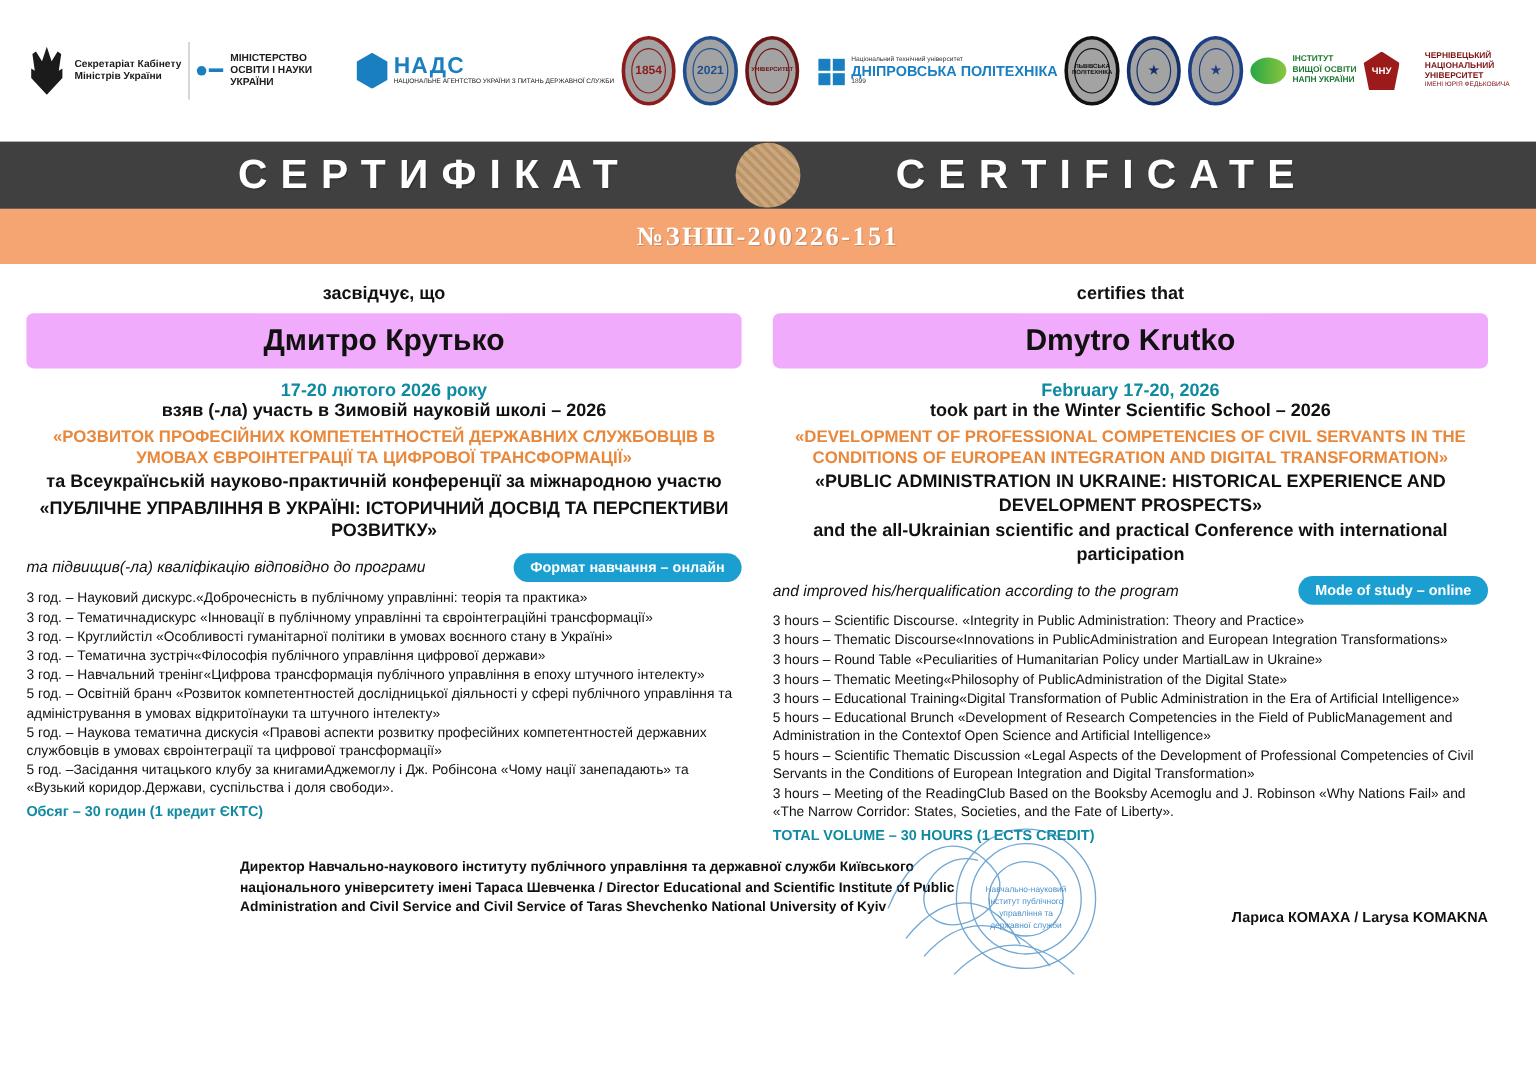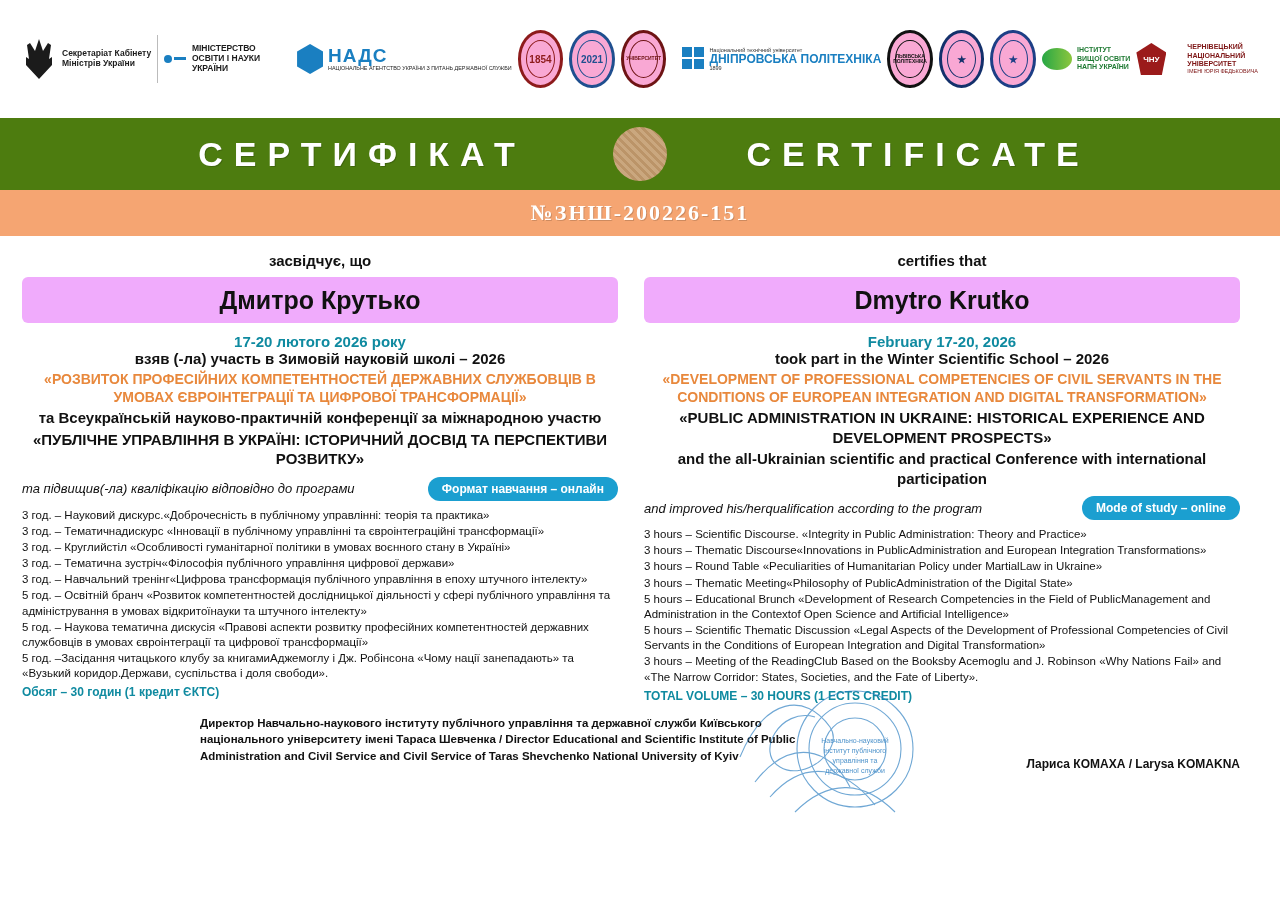--- a/index.html
+++ b/index.html
@@ -22,57 +22,57 @@
     gap: 6px;
   }
   .logo { display:flex; align-items:center; gap:6px; flex: none; }
   .logo-txt { font-size: 8.5px; line-height: 1.15; font-weight: bold; color:#1b1b1b; }
   .emblem { width: 34px; height: 44px; position: relative; }
   .seal {
     width: 58px; height: 58px; border-radius: 50%;
     border: 3px solid #8d1b1b;
     display:flex; align-items:center; justify-content:center;
     font-size: 6px; color:#8d1b1b; text-align:center; line-height:1.1;
-    position: relative; background: #f9a8d4;
+    position: relative; background: #a3a3a3;
   }
   .seal.blue { border-color:#1f4f8f; color:#1f4f8f; }
   .seal.dark { border-color:#6e1414; color:#6e1414; }
   .seal.black { border-color:#111; color:#111; }
   .seal.navy { border-color:#13306b; color:#13306b; }
   .seal.gold { border-color:#1d3f86; color:#1d3f86; }
   .seal-inner {
     width: 74%; height: 74%; border-radius:50%;
     border: 1px solid currentColor;
     display:flex; align-items:center; justify-content:center;
     font-size: 10px; font-weight:bold;
   }
   .nads { display:flex; align-items:center; gap:5px;padding-left:31px; }
   .nads-mark { width:26px; height:30px; background:#1a7fc1; clip-path: polygon(50% 0,100% 25%,100% 75%,50% 100%,0 75%,0 25%); }
   .nads-t { color:#1a7fc1; font-weight:bold; font-size:19px; letter-spacing:1px; line-height:1; }
   .nads-s { font-size:5.4px; color:#222; line-height:1.2; }
-  .dp { display:flex; align-items:flex-start; gap:5px;margin-left:10px; }
+  .dp { display:flex; align-items:flex-end; gap:5px;margin-left:10px; }
   .dp-squares { display:grid; grid-template-columns:10px 10px; grid-gap:2px; }
   .dp-squares i { display:block; width:10px; height:10px; background:#1a7fc1; }
   .dp-t { color:#1a7fc1; font-weight:bold; font-size:12px; line-height:1.05; }
   .dp-sub { font-size:5.5px; color:#333; }
   .ihed { display:flex; align-items:center; gap:5px; }
   .ihed-mark { width:30px; height:22px; border-radius:50%; background:linear-gradient(90deg,#27a745,#8cc63e); }
   .ihed-t { font-size:7px; color:#1f7a33; font-weight:bold; line-height:1.2; }
   .chnu { display:flex; align-items:center; gap:21px; }
   .chnu-m { width:30px; height:32px; background:#9b1b1b; clip-path: polygon(50% 0,100% 30%,85% 100%,15% 100%,0 30%); display:flex;align-items:center;justify-content:center;color:#fff;font-size:8px;font-weight:bold;}
   .chnu-t { font-size:7px; color:#7d1414; font-weight:bold; line-height:1.2;}
   .ministry { display:flex; align-items:center; gap:6px;}
   .ministry-dots { display:flex; gap:2px; align-items:center;}
   .ministry-dots b { width:8px;height:8px;border-radius:50%;background:#1a7fc1;display:block;}
   .ministry-dots s { width:12px;height:3px;background:#1a7fc1;display:block;text-decoration:none;}
   .divider-v { width:1px; height:48px; background:#bbb; }
 
   
   .band-title {
-    height: 72px; background: #4d7c0f;
+    height: 56px; background: #404040;
     display:flex; align-items:center; justify-content:center;
     position: relative;
   }
   .band-title .word {
     color:#fff; font-weight:bold; font-size:34px; letter-spacing: 11px;
     text-shadow: 1px 1px 0 rgba(0,0,0,.18);
     width: 470px; text-align:center;
   }
   .band-title .circle {
     width: 54px; height:54px; border-radius:50%;
@@ -274,20 +274,21 @@
       <div class="conf">and the all-Ukrainian scientific and practical Conference with international participation</div>
       <div class="prog-row">
         <div class="prog-text">and improved his/herqualification according to the program</div>
         <div class="pill">Mode of study – online</div>
       </div>
       <div class="items">
         <div class="item">3 hours – Scientific Discourse. «Integrity in Public Administration: Theory and Practice»</div>
         <div class="item">3 hours – Thematic Discourse«Innovations in PublicAdministration and European Integration Transformations»</div>
         <div class="item">3 hours – Round Table «Peculiarities of Humanitarian Policy under MartialLaw in Ukraine»</div>
         <div class="item">3 hours – Thematic Meeting«Philosophy of PublicAdministration of the Digital State»</div>
+        <div class="item">3 hours – Educational Training«Digital Transformation of Public Administration in the Era of Artificial Intelligence»</div>
         <div class="item">5 hours – Educational Brunch «Development of Research Competencies in the Field of PublicManagement and Administration in the Contextof Open Science and Artificial Intelligence»</div>
         <div class="item">5 hours – Scientific Thematic Discussion «Legal Aspects of the Development of Professional Competencies of Civil Servants in the Conditions of European Integration and Digital Transformation»</div>
         <div class="item">3 hours – Meeting of the ReadingClub Based on the Booksby Acemoglu and J. Robinson «Why Nations Fail» and «The Narrow Corridor: States, Societies, and the Fate of Liberty».</div>
       </div>
       <div class="total">TOTAL VOLUME – 30 HOURS (1 ECTS CREDIT)</div>
     </div>
   </div>
 
   <div class="footer">
     <div class="sign-left">Директор Навчально-наукового інституту публічного управління та державної служби Київського національного університету імені Тараса Шевченка / Director Educational and Scientific Institute of Public Administration and Civil Service and Civil Service of Taras Shevchenko National University of Kyiv</div>

